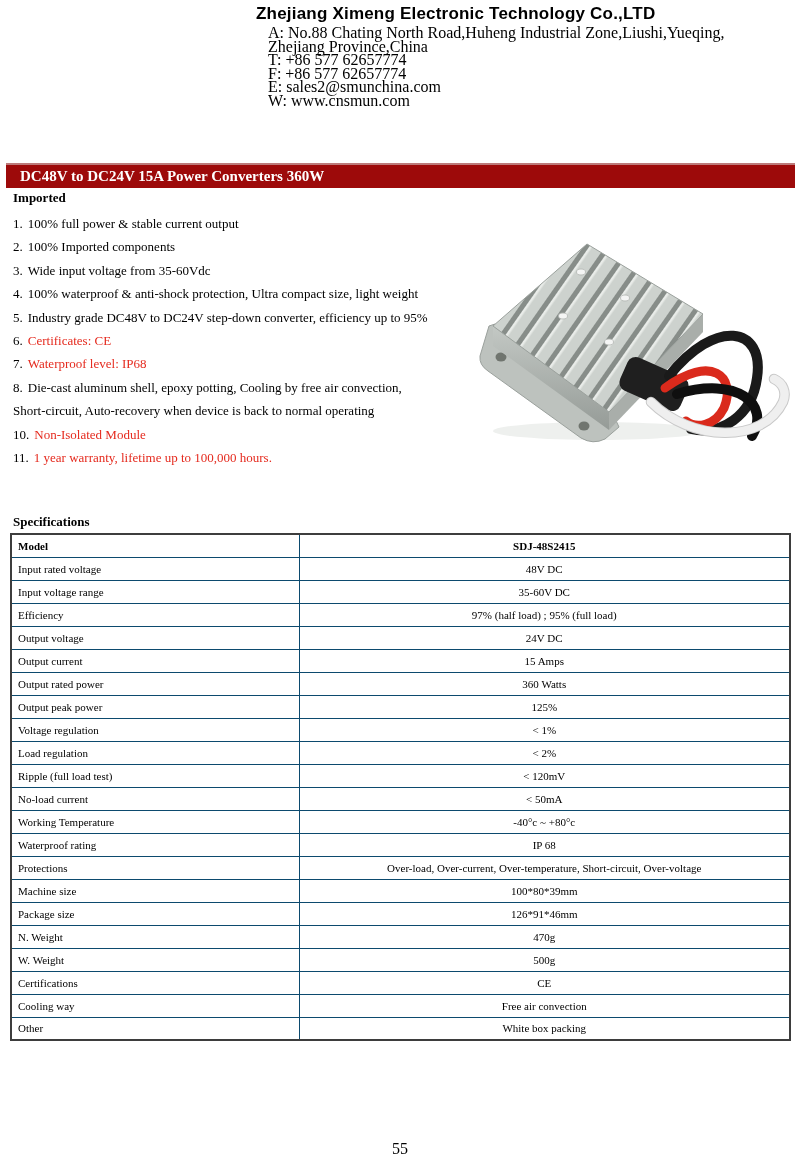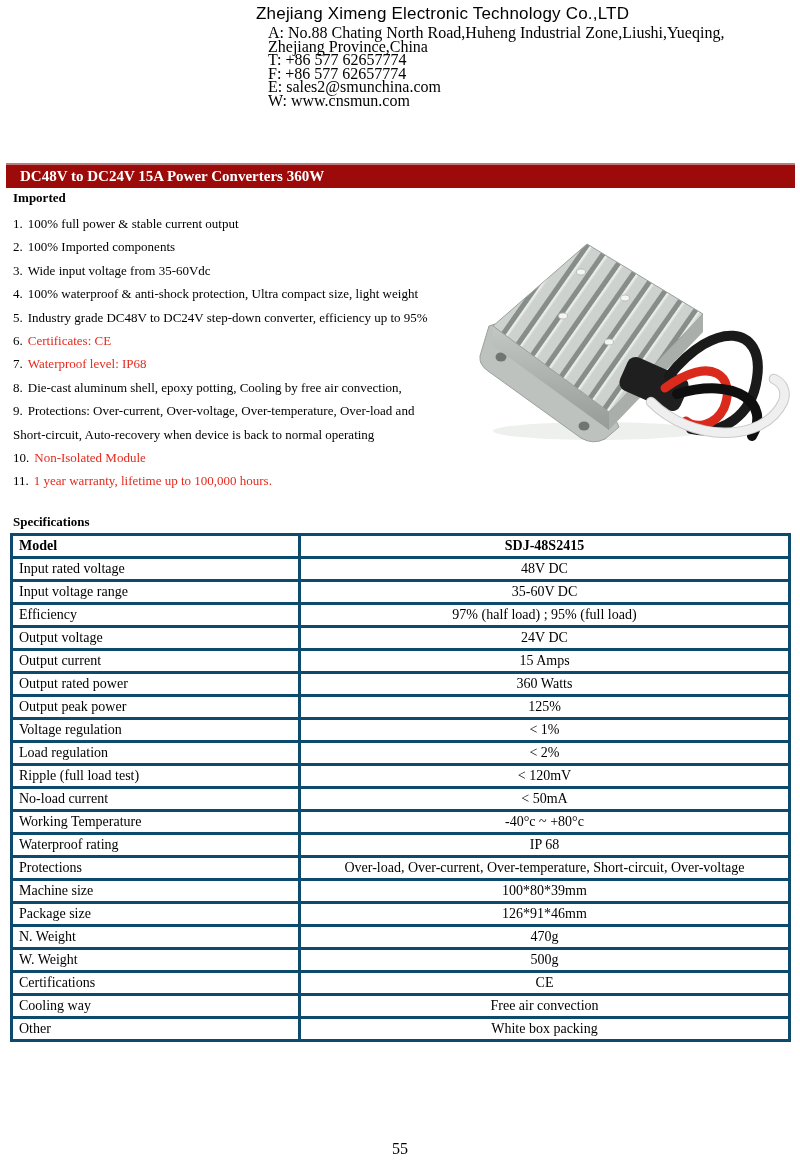--- a/index.html
+++ b/index.html
@@ -7,21 +7,21 @@
   body {
     width: 800px; height: 1174px; position: relative;
     font-family: "Liberation Serif", serif; color: #000;
     overflow: hidden;
   }
 
   
   .company-title {
     position: absolute; left: 256px; top: 4px;
     font-family: "Liberation Sans", sans-serif;
-    font-weight: normal; font-size: 17px; line-height: 20px;
+    font-weight: bold; font-size: 17px; line-height: 20px;
     letter-spacing: 0.2px; white-space: nowrap;
   }
   .contact-block {
     position: absolute; left: 268px; top: 26px;
     font-family: Liberation Serif, serif;
     font-size: 16px; line-height: 13.6px; white-space: nowrap;
   }
 
   
   .banner {
@@ -50,22 +50,22 @@
     position: absolute; left: 463px; top: 230px; width: 335px; height: 218px;
   }
 
   
   .spec-table {
     position: absolute; left: 10px; top: 533px; width: 781px;
     border-collapse: collapse; table-layout: fixed;
     border: 2px solid #3d3d3d;
   }
   .spec-table td {
-    border: 3px solid #0c4a6e; height: 23px;
-    font-size: 14px; vertical-align: middle;
+    border: 1px solid #0c4a6e; height: 23px;
+    font-size: 11px; vertical-align: middle;
     overflow: hidden; white-space: nowrap;
   }
   .spec-table td.label { width: 288px; padding-left: 6px; }
   .spec-table td.value { text-align: center; }
   .spec-table tr.bold td { font-weight: bold; }
 
   
   .page-number {
     position: absolute; left: 0; right: 0; top: 1140px;
     text-align: center; font-size: 16px;
@@ -91,21 +91,20 @@
 
 <div class="features-list">
     <div class="feature-line"><span class="f-num has-num">1.</span><span class="f-text">100% full power &amp; stable current output</span></div>
     <div class="feature-line"><span class="f-num has-num">2.</span><span class="f-text">100% Imported components</span></div>
     <div class="feature-line"><span class="f-num has-num">3.</span><span class="f-text">Wide input voltage from 35-60Vdc</span></div>
     <div class="feature-line"><span class="f-num has-num">4.</span><span class="f-text">100% waterproof &amp; anti-shock protection, Ultra compact size, light weight</span></div>
     <div class="feature-line"><span class="f-num has-num">5.</span><span class="f-text">Industry grade DC48V to DC24V step-down converter, efficiency up to 95%</span></div>
     <div class="feature-line"><span class="f-num has-num">6.</span><span class="f-text red">Certificates: CE</span></div>
     <div class="feature-line"><span class="f-num has-num">7.</span><span class="f-text red">Waterproof level: IP68</span></div>
     <div class="feature-line"><span class="f-num has-num">8.</span><span class="f-text">Die-cast aluminum shell, epoxy potting, Cooling by free air convection,</span></div>
-    <div class="feature-line"><span class="f-num has-num">9.</span><span class="f-text">Protections: Over-current, Over-voltage, Over-temperature, Over-load and</span></div>
     <div class="feature-line"><span class="f-num"></span><span class="f-text">Short-circuit, Auto-recovery when device is back to normal operating</span></div>
     <div class="feature-line"><span class="f-num has-num">10.</span><span class="f-text red">Non-Isolated Module</span></div>
     <div class="feature-line"><span class="f-num has-num">11.</span><span class="f-text red">1 year warranty, lifetime up to 100,000 hours.</span></div>
   </div>
 
 <svg class="product-photo" viewBox="0 0 335 218" role="img">
   <defs>
     <pattern id="fins" width="18" height="18" patternUnits="userSpaceOnUse" patternTransform="rotate(35)">
       <rect width="18" height="18" fill="#cdd2ce"></rect>
       <rect width="5" height="18" fill="#878d89"></rect>

